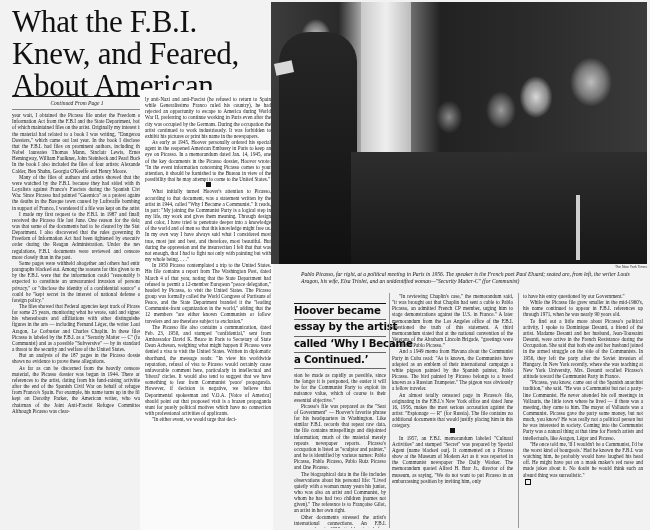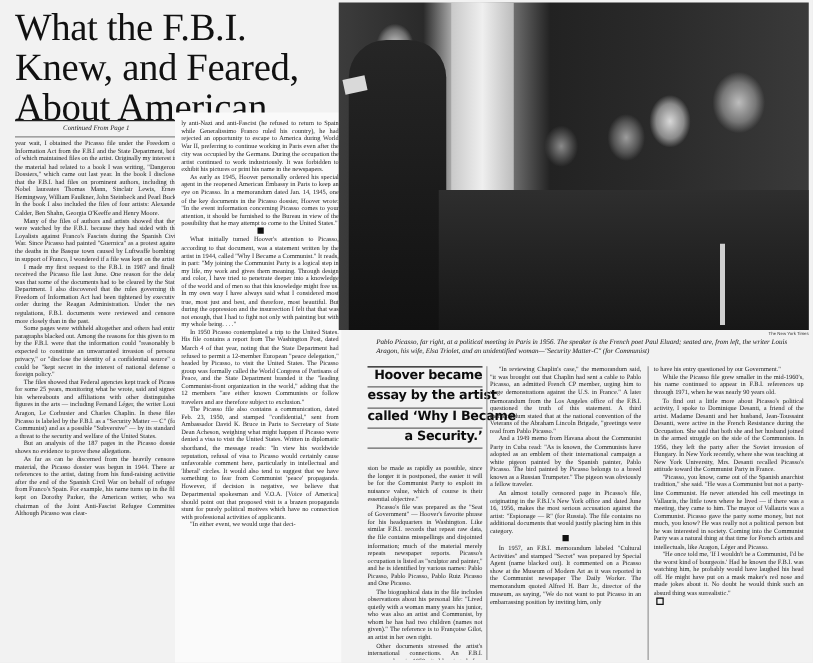--- a/index.html
+++ b/index.html
@@ -82,23 +82,22 @@
   .credit {
     position:absolute; left:602px; top:265px; width:45px;
     font-family:"Liberation Sans", sans-serif; font-size:3.5px; text-align:right; color:#333;
   }
   .caption {
     position:absolute; left:301px; top:271px; width:346px;
     font-family:"Liberation Serif", serif; font-style:italic;
     font-size:5.6px; line-height:6.6px; color:#111;
   }
   .pullquote {
-    position:absolute; left:294px; top:293px; width:92px;
+    position:absolute; left:294px; top:303px; width:92px;
     border-top:1px solid #111;
-    text-align:right;
   }
   .pq-line {
     font-family:"DejaVu Sans", sans-serif; font-weight:bold;
     font-size:10.2px; line-height:12.8px; letter-spacing:-0.2px;
     border-bottom:0.5px solid #666;
     padding:1px 0 1.5px 0; white-space:nowrap; color:#0d0d0d;
   }
   .col3a { left:294px; top:372px; width:92px; height:156px; }
   .vrule { position:absolute; width:0.5px; background:#999; }
   .end-mark { display:inline-block; width:4px; height:4px; border:0.6px solid #111; margin-left:2px; vertical-align:middle; }
@@ -139,21 +138,21 @@
     <div class="table"></div>
     <div class="chair"></div>
   </div>
   <div class="credit">The New York Times</div>
   <div class="caption">Pablo Picasso, far right, at a political meeting in Paris in 1956. The speaker is the French poet Paul Eluard; seated are, from left, the writer Louis Aragon, his wife, Elsa Triolet, and an unidentified woman—"Security Matter-C" (for Communist)</div>
 
   <div class="pullquote">
     <div class="pq-line">Hoover became</div>
     <div class="pq-line">essay by the artist</div>
     <div class="pq-line">called ‘Why I Became</div>
-    <div class="pq-line">a Security.’</div>
+    <div class="pq-line">a Continued.’</div>
   </div>
 
   <div class="col col3a">
     <p class="noindent">sion be made as rapidly as possible, since the longer it is postponed, the easier it will be for the Communist Party to exploit its nuisance value, which of course is their essential objective."</p>
     <p>Picasso's file was prepared as the "Seat of Government" — Hoover's favorite phrase for his headquarters in Washington. Like similar F.B.I. records that repeat raw data, the file contains misspellings and disjointed information; much of the material merely repeats newspaper reports. Picasso's occupation is listed as "sculptor and painter," and he is identified by various names: Pablo Picasso, Pablo Picasso, Pablo Ruiz Picasso and One Picasso.</p>
     <p>The biographical data in the file includes observations about his personal life: "Lived quietly with a woman many years his junior, who was also an artist and Communist, by whom he has had two children (names not given)." The reference is to Françoise Gilot, an artist in her own right.</p>
     <p>Other documents stressed the artist's international connections. An F.B.I. memorandum in 1950 cited hearings before a Senate Immigration and Naturalization subcommittee that linked Picasso and Charlie Chaplin.</p>
   </div>
 
   <div class="vrule" style="left:389px; top:293px; height:235px;"></div>

